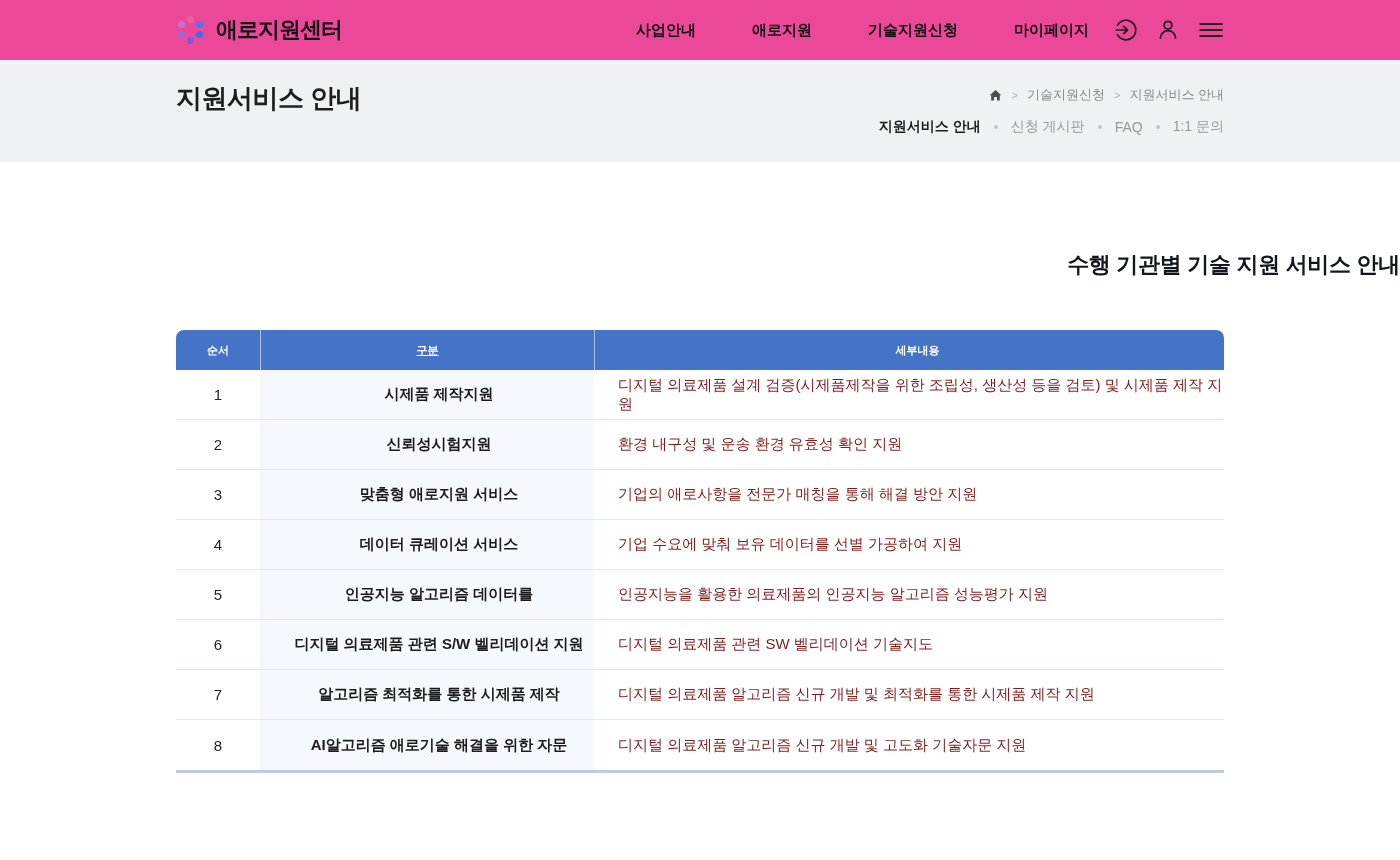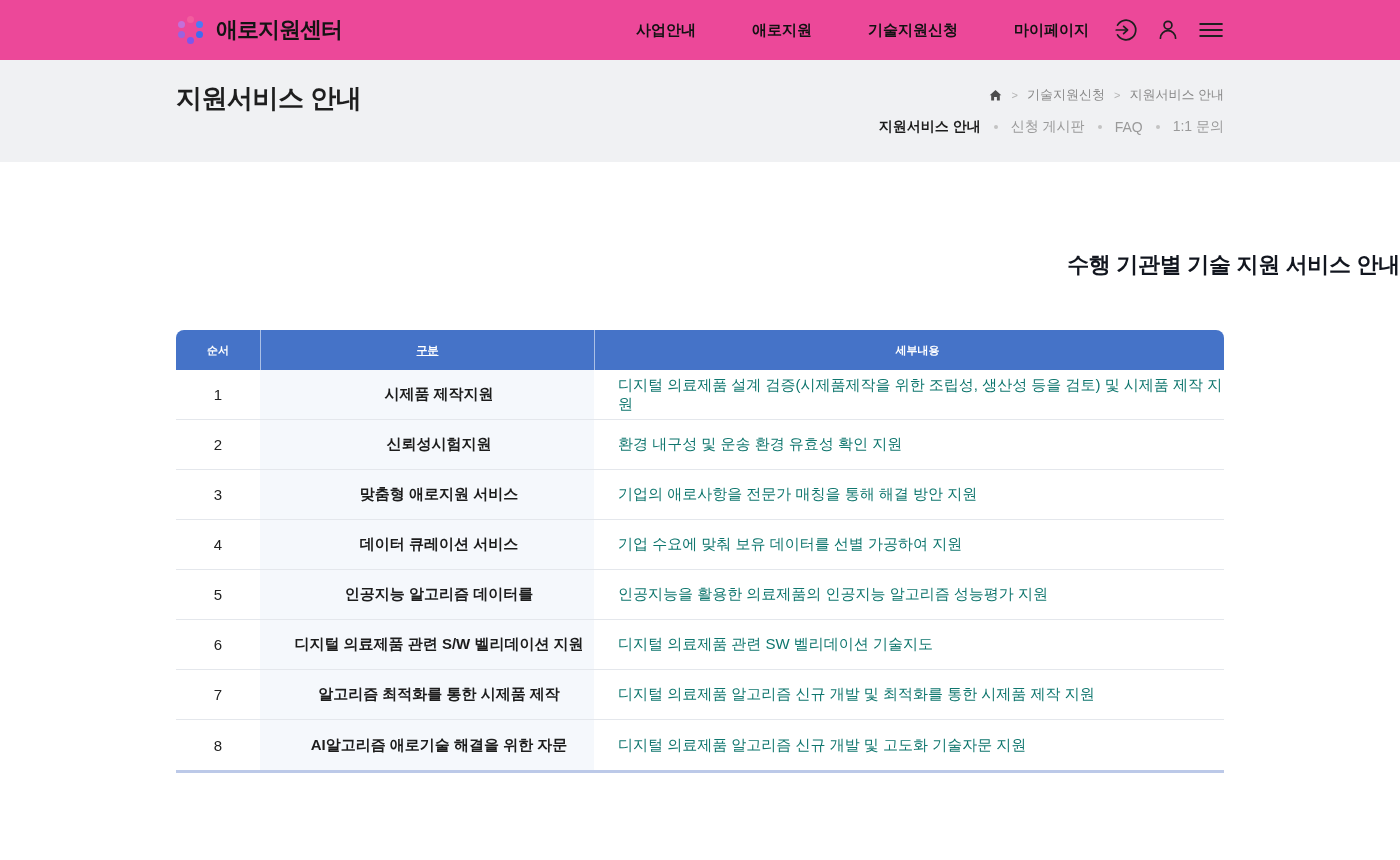--- a/index.html
+++ b/index.html
@@ -59,21 +59,21 @@
   .service-table th{
     background:var(--table-header-bg);color:#fff;font-size:11px;font-weight:700;
     height:40px;padding:0;text-align:center;
   }
   th.col-no{width:84px;border-top-left-radius:8px;}
   th.col-category{width:334px;border-left:1px solid rgba(255,255,255,.55);text-decoration:underline;}
   th.col-detail{border-left:1px solid rgba(255,255,255,.55);border-top-right-radius:8px;padding-left:16px;}
   .service-table td{height:50px;font-size:15px;border-bottom:1px solid #E4E7EC;padding:0;}
   td.cell-no{text-align:center;color:#222;width:84px;}
   td.cell-category{background:var(--category-column-bg);font-weight:700;padding-left:24px;color:#1c1c1c;text-align:center;}
-  td.cell-detail{padding-left:24px;color:#0f766e;}
+  td.cell-detail{padding-left:24px;color:#7f1d1d;}
   .service-table tr:last-child td{border-bottom:none;}
 </style>
 </head>
 <body>
 
 <header class="topbar">
   <div class="container topbar-inner">
     <div class="logo">
       <span class="logo-mark">
         <span class="logo-dot" style="background: rgb(242, 92, 158);"></span>

